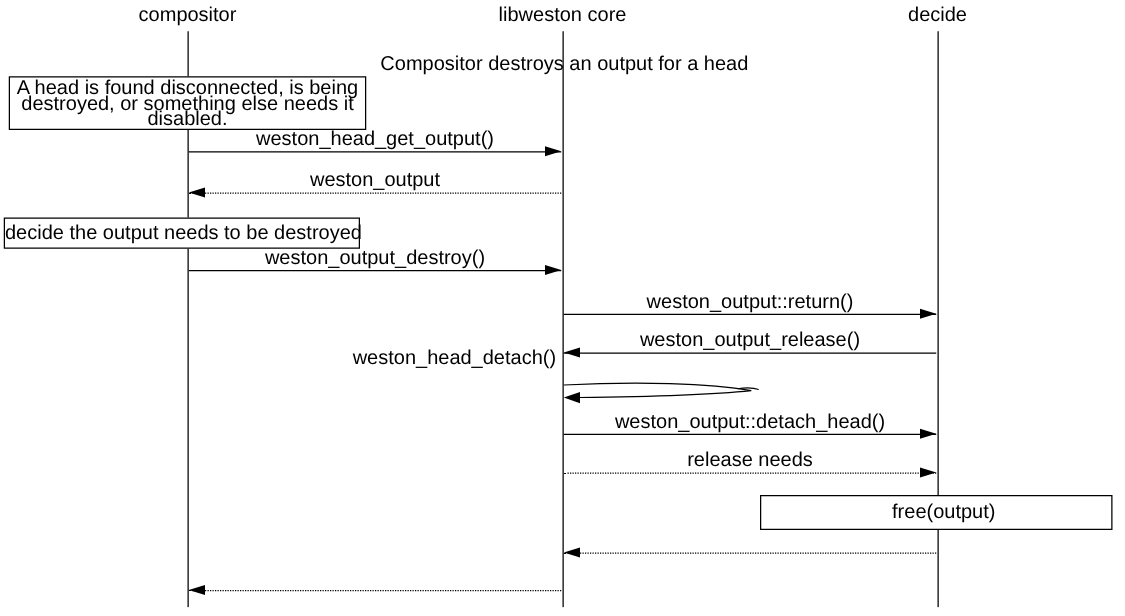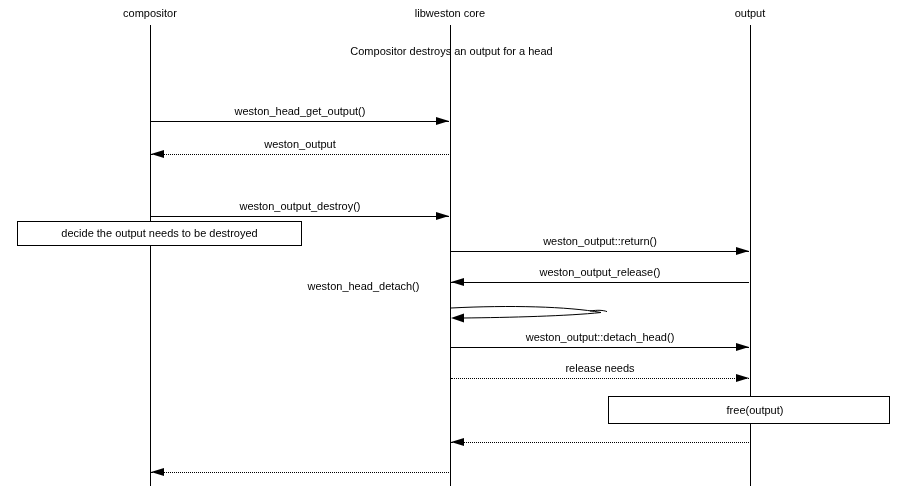--- a/index.html
+++ b/index.html
@@ -2,21 +2,21 @@
 <html><head>
 <meta charset="utf-8">
 <style>
   html, body { margin: 0; padding: 0; background: #ffffff; }
   .stage {
     position: relative;
     width: 900px;
     height: 486px;
     background: #ffffff;
     font-family: "Liberation Sans", "DejaVu Sans", sans-serif;
-    font-size: 11px;
+    font-size: 16px;
     color: #000000;
     overflow: hidden;
   }
   .lifeline {
     position: absolute;
     top: 25px;
     bottom: 0;
     width: 0;
     border-left: 1px solid #000;
   }
@@ -51,21 +51,21 @@
   }
   .note {
     position: absolute;
     background: #ffffff;
     border: 1px solid #000;
     text-align: center;
     box-sizing: border-box;
   }
   .note .note-line { line-height: 12.5px; white-space: nowrap; }
   .note1 { left: 7px; top: 61px; width: 286px; height: 43px; padding-top: 3px; }
-  .note2 { left: 17px; top: 174px; width: 285px; height: 25px; line-height: 23px; white-space: nowrap; margin-top: 47px; }
+  .note2 { left: 3px; top: 174px; width: 285px; height: 25px; line-height: 23px; white-space: nowrap; }
   .freebox { left: 608px; top: 396px; width: 282px; height: 28px; line-height: 26px; padding-left: 12px; }
   .msg { position: absolute; }
   .msg-label {
     height: 16px;
     line-height: 15px;
     text-align: center;
     white-space: nowrap;
   }
   .msg-line {
     position: relative;
@@ -101,28 +101,33 @@
 <body>
 
 <div class="stage">
 
   <div class="lifeline" style="left:150px"></div>
   <div class="lifeline" style="left:450px"></div>
   <div class="lifeline" style="left:750px"></div>
 
   <div class="actor" style="left:70px">compositor</div>
   <div class="actor" style="left:370px">libweston core</div>
-  <div class="actor" style="left:670px">output</div>
+  <div class="actor" style="left:670px">decide</div>
 
   <div class="divider">
     <span class="dots"></span>
     <span class="divider-label">Compositor destroys an output for a head</span>
     <span class="dots"></span>
   </div>
 
+  <div class="note note1">
+    <div class="note-line">A head is found disconnected, is being</div>
+    <div class="note-line">destroyed, or something else needs it</div>
+    <div class="note-line">disabled.</div>
+  </div>
 
   <div class="msg" style="left:151px;top:104px;width:298px">
     <div class="msg-label">weston_head_get_output()</div>
     <div class="msg-line">
       <span class="arr arr-r"></span>
     </div>
   </div>
 
   <div class="msg dotted" style="left:151px;top:137px;width:298px">
     <div class="msg-label">weston_output</div>

